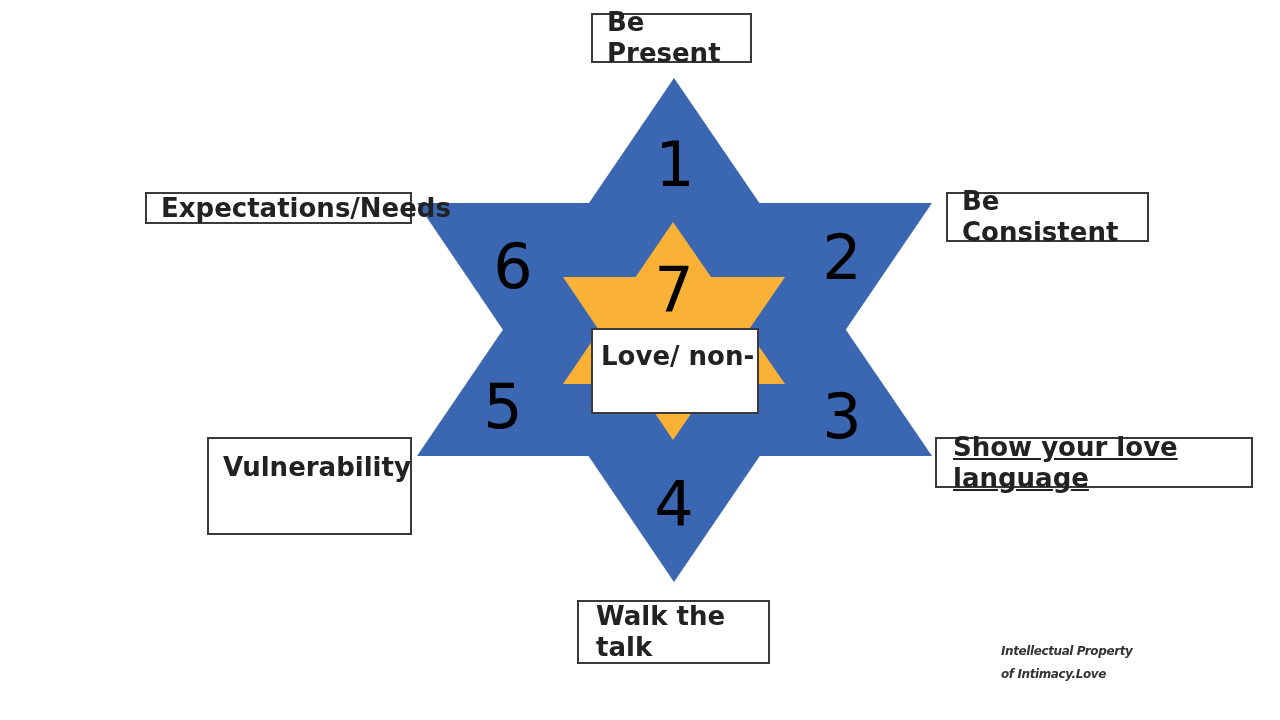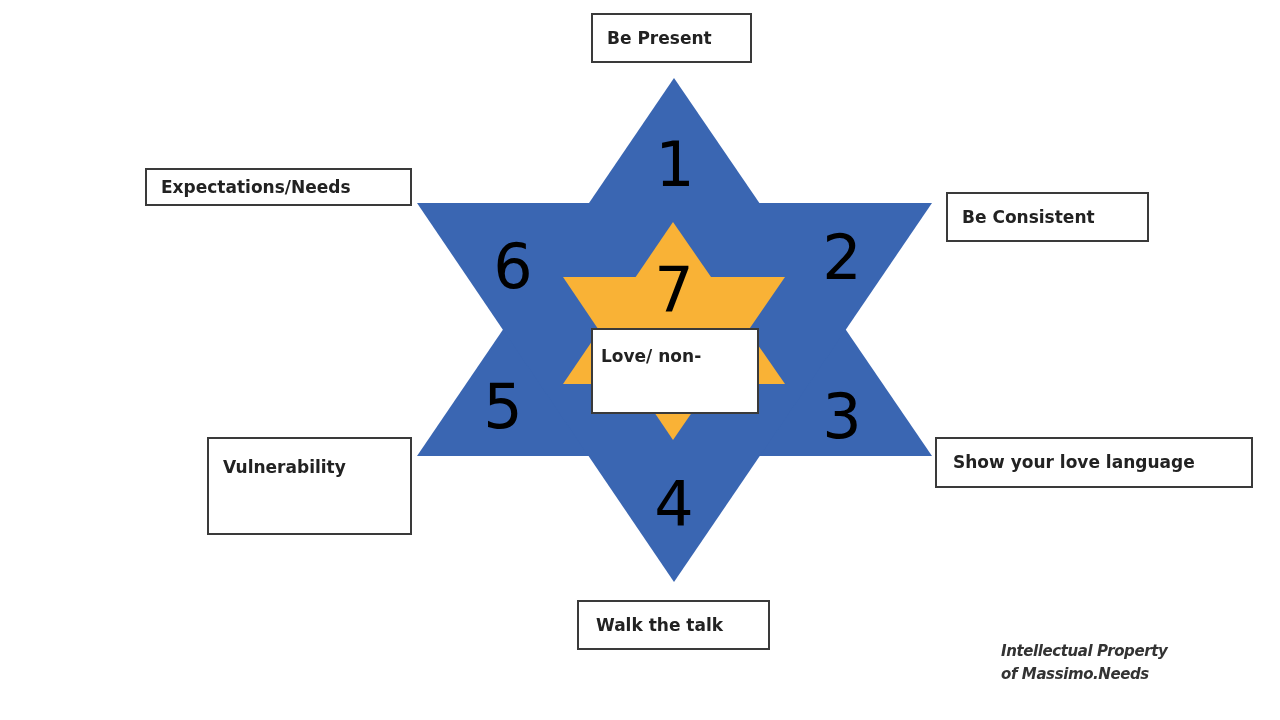--- a/index.html
+++ b/index.html
@@ -1,20 +1,20 @@
 <!DOCTYPE html>
 <html><head>
 <meta charset="utf-8">
 <style>
   html, body { margin:0; padding:0; background:#ffffff; }
   body { width:1280px; height:720px; position:relative; overflow:hidden; font-family:"DejaVu Sans", sans-serif; }
   svg.star { position:absolute; left:0; top:0; }
-  .box { position:absolute; background:#fff; border:2px solid #3a3a3a; box-sizing:border-box; color:#222; font-size:17px; font-weight:bold; display:flex; align-items:center; padding-left:14px; line-height:31px; }
+  .box { position:absolute; background:#fff; border:2px solid #3a3a3a; box-sizing:border-box; color:#222; font-size:26px; font-weight:bold; display:flex; align-items:center; padding-left:14px; line-height:31px; }
   .num { font-family:"DejaVu Sans", sans-serif; font-size:62px; fill:#000; text-anchor:middle; }
-  .credit { position:absolute; left:1001px; top:640px; font-size:15px; font-style:italic; font-weight:bold; color:#333; line-height:23px; letter-spacing:-0.4px; }
+  .credit { position:absolute; left:1001px; top:640px; font-size:12px; font-style:italic; font-weight:bold; color:#333; line-height:23px; letter-spacing:-0.4px; }
 </style>
 </head>
 <body>
 
 <svg class="star" width="1280" height="720">
   <polygon points="674,78 932,456 417,456" fill="#3A66B2"></polygon>
   <polygon points="417,203 932,203 674,582" fill="#3A66B2"></polygon>
   <polygon points="673,222 785,384 563,384" fill="#F9B236"></polygon>
   <polygon points="563,277 785,277 673,440" fill="#F9B236"></polygon>
   <text class="num" x="675" y="186">1</text>
@@ -25,36 +25,36 @@
   <text class="num" x="513" y="288">6</text>
   <text class="num" x="674" y="311">7</text>
 </svg>
 
 <div class="box" style="left:591px;top:13px;width:161px;height:50px;">
   <span>Be Present</span>
 </div>
 <div class="box" style="left:946px;top:192px;width:203px;height:50px;">
   <span>Be Consistent</span>
 </div>
-<div class="box" style="left:935px;top:437px;width:318px;height:51px;padding-left:16px;">
+<div class="box" style="left:935px;top:437px;width:318px;height:51px;padding-left:16px;text-decoration:underline;">
   <span>Show your love language</span>
 </div>
-<div class="box" style="left:577px;top:600px;width:193px;height:50px;padding-left:17px;">
+<div class="box" style="left:577px;top:600px;width:193px;height:64px;padding-left:17px;">
   <span>Walk the talk</span>
 </div>
 <div class="box" style="left:207px;top:437px;width:205px;height:98px;align-items:flex-start;padding-top:13px;">
   <div>
     <div>Vulnerability</div>
   </div>
 </div>
-<div class="box" style="left:145px;top:168px;width:267px;height:38px;">
+<div class="box" style="left:145px;top:192px;width:267px;height:32px;">
   <span>Expectations/Needs</span>
 </div>
 <div class="box" style="left:591px;top:328px;width:168px;height:86px;align-items:flex-start;padding-top:11px;padding-left:8px;">
   <div>
     <div>Love/ non-</div>
   </div>
 </div>
 
 <div class="credit">
   <div>Intellectual Property</div>
-  <div>of Massimo.Needs</div>
+  <div>of Intimacy.Love</div>
 </div>
 
 </body></html>

